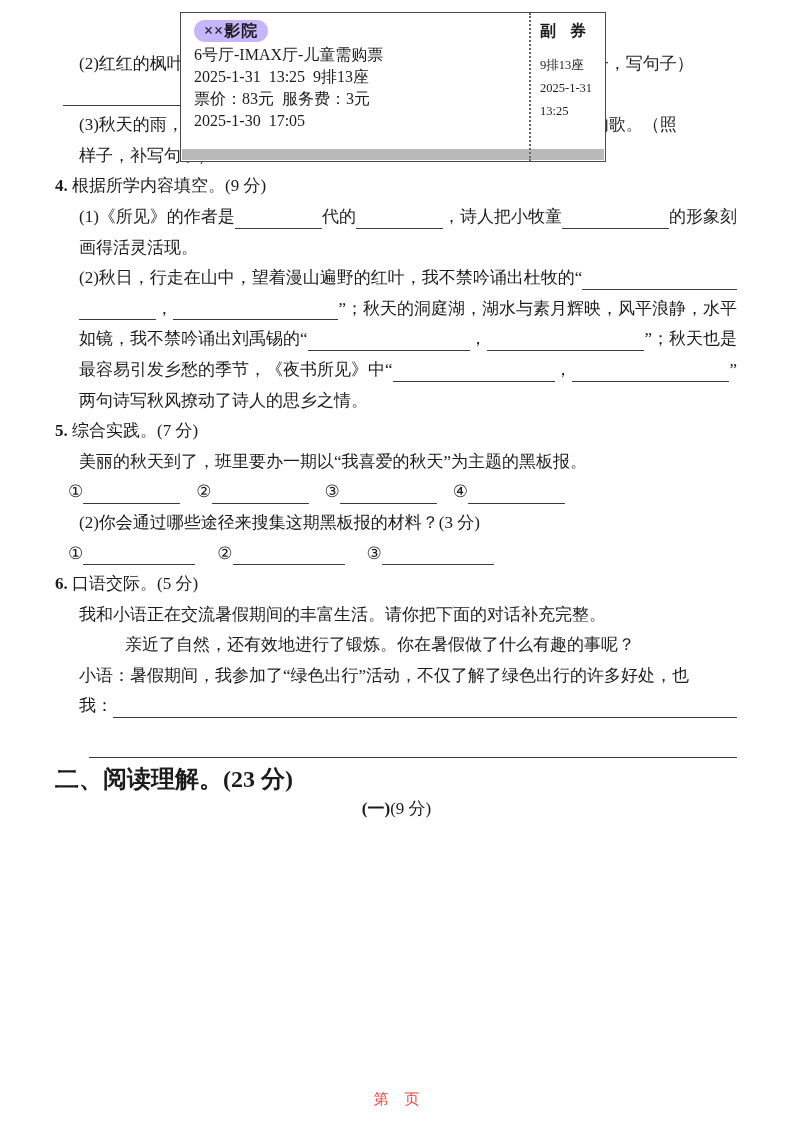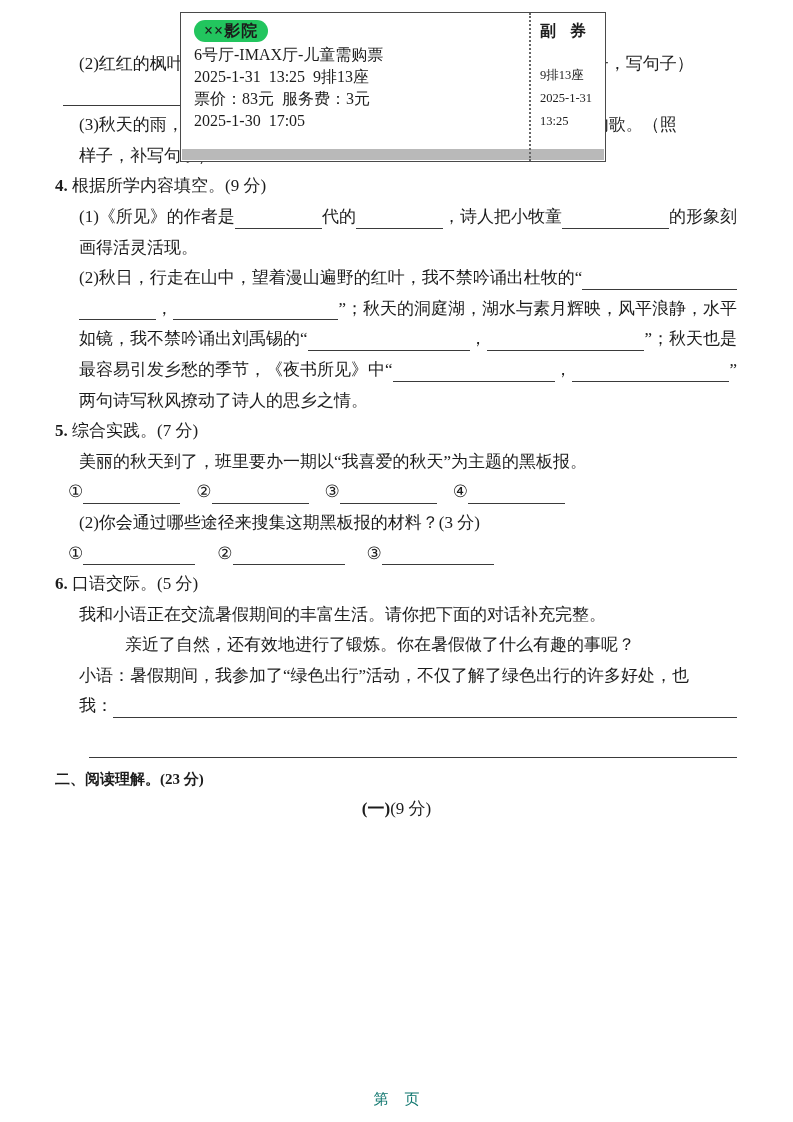--- a/index.html
+++ b/index.html
@@ -21,70 +21,70 @@
     line-height:30.6px;
     padding-right:56px;
     box-sizing:border-box;
   }
   .line span{white-space:pre;}
   .ind0{padding-left:55px;}
   .ind1{padding-left:79px;}
   .ind2{padding-left:125px;}
   .bold{font-weight:bold;}
   .center{justify-content:center;padding-left:0;padding-right:0;}
-  .heading{font-size:15px;}
+  .heading{font-size:24px;}
   .blank{
     display:inline-block;
     border-bottom:1.2px solid #3a3a3a;
     height:20px;
     margin-bottom:4px;
     flex-shrink:1;
   }
   .gapseg{display:inline-block;height:10px;flex-shrink:0;}
   
   #ticket{
     position:relative;
     width:426px;height:150px;
     margin:12px 0 0 180px;
     border:1.5px solid #4a4a4a;
     box-sizing:border-box;
     background:#fff;
   }
   #ticket-main{position:absolute;left:13px;top:7px;width:330px;}
   #cinema-badge{
     display:inline-block;
-    background:#22c55e;
+    background:#c4b5fd;
     border-radius:11px;
     padding:0 10px;
     font-weight:bold;
     font-size:16px;
     line-height:22px;
     letter-spacing:1px;
     margin-bottom:2px;
   }
   .tline{font-size:16px;line-height:22px;white-space:pre;}
   #ticket-strip{
     position:absolute;left:1px;right:1px;bottom:1px;height:11px;
     background:#b9b9b9;
   }
   #ticket-stub{
     position:absolute;left:348px;top:0;bottom:0;right:0;
     border-left:2px dotted #666;
     padding:8px 0 0 9px;
     box-sizing:border-box;
   }
-  #stub-title{font-weight:bold;font-size:16px;letter-spacing:5px;margin-bottom:22px;}
+  #stub-title{font-weight:bold;font-size:16px;letter-spacing:5px;margin-bottom:12px;}
   .stub-line{font-size:12.5px;line-height:23px;white-space:pre;}
   #footer{
     position:absolute;bottom:13px;left:0;right:0;
     text-align:center;
     font-size:15px;
     font-family:"Liberation Sans","DejaVu Sans",sans-serif;
     word-spacing:12px;
-    color:#0f766e;
+    color:#ef4444;
   }
 </style>
 </head>
 <body>
 
 <div id="page">
 
   <div id="doc">
       <div class="line ind1">
         <span>(2)红红的枫叶像一枚枚邮票，飘哇飘哇，邮来了秋天的凉爽。（照样子，写句子）</span>

